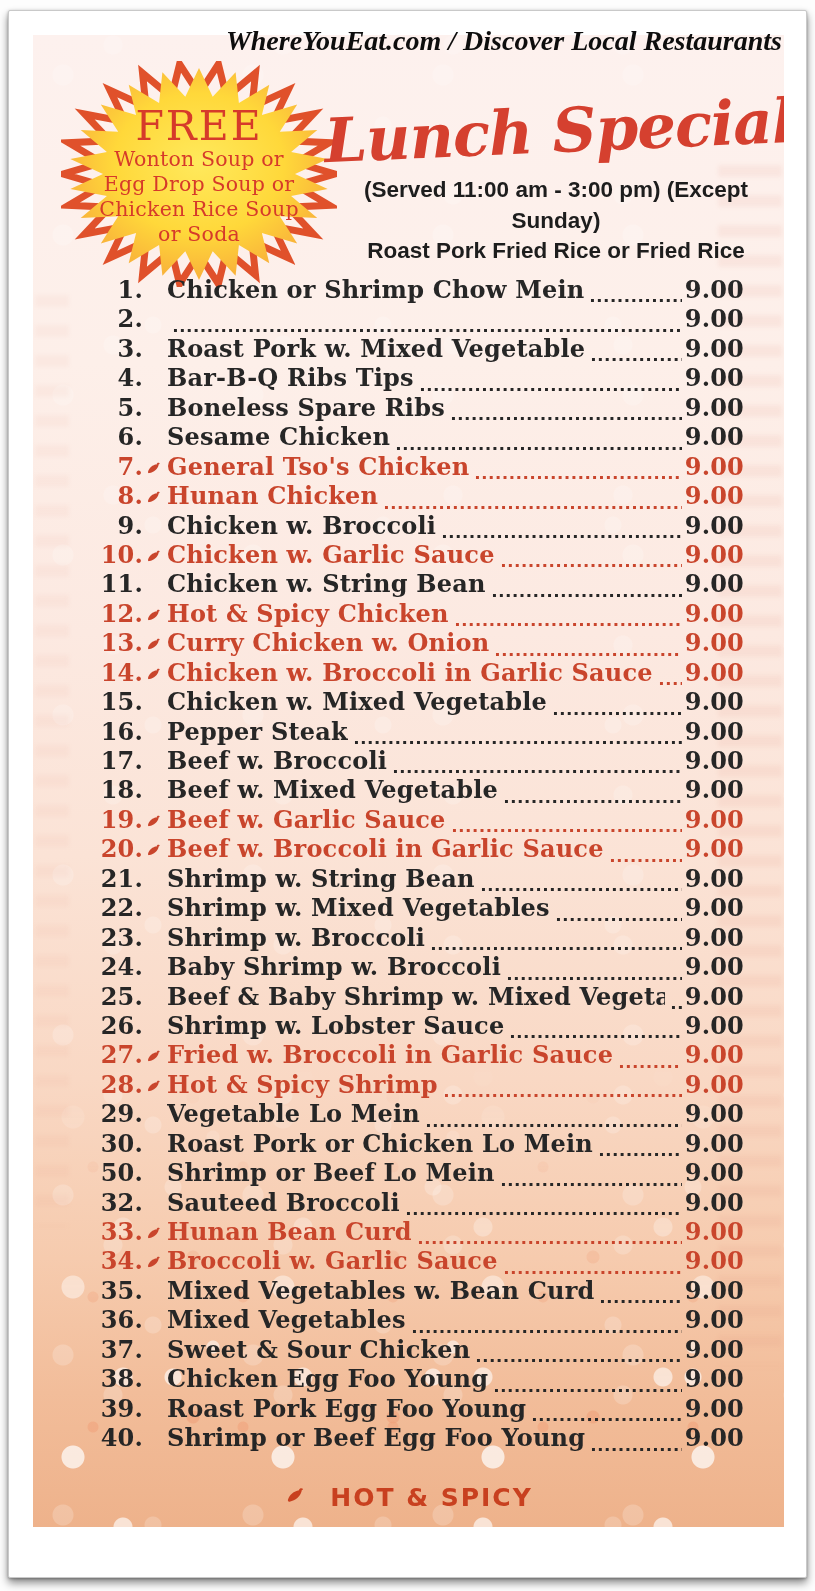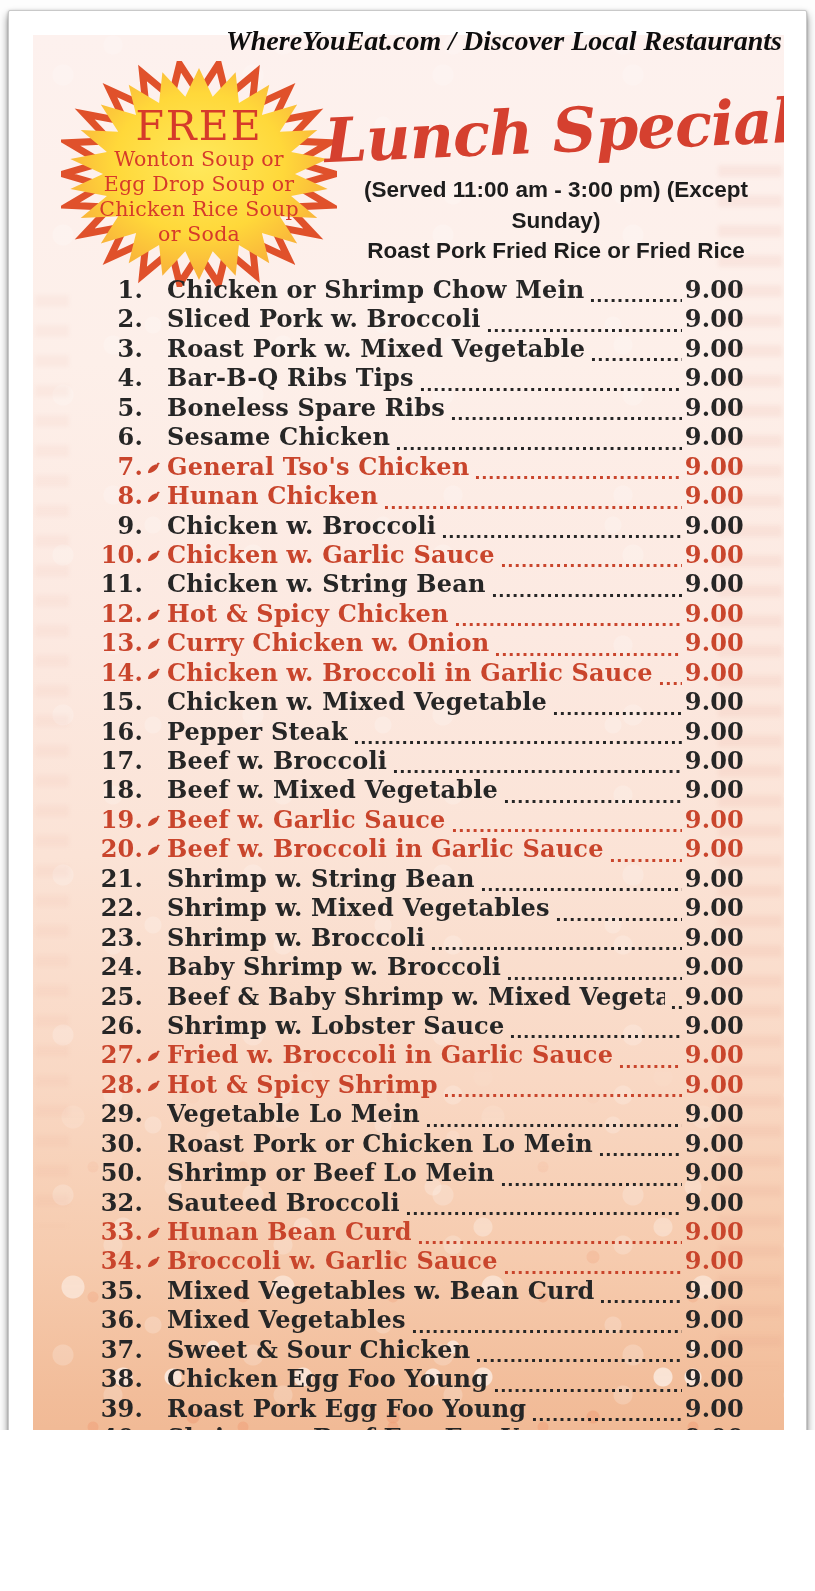--- a/index.html
+++ b/index.html
@@ -7,21 +7,21 @@
     --item_black:#262626;
     --spicy_red:#c9452c;
     --star_yellow:#ffdf45;
     --star_orange:#f7a83a;
     --star_spike:#e0512b;
     --badge_text:#d63a2a;
     --footer_red:#c8401f;
   }
   *{box-sizing:border-box;margin:0;padding:0}
   body{background:#ffffff;font-family:"DejaVu Serif","Liberation Serif",serif}
-  .page{position:relative;width:815px;height:1430px;background:#fdfdfd;overflow:hidden}
+  .page{position:relative;width:815px;height:1591px;background:#fdfdfd;overflow:hidden}
 
   .card{
     position:absolute;left:8px;top:10px;width:799px;height:1568px;
     background:#ffffff;border:1px solid #c9c9c9;border-radius:2px;
     box-shadow:0 5px 9px rgba(0,0,0,.45),0 1px 3px rgba(0,0,0,.3);
   }
 
   .watermark{
     position:absolute;top:14px;right:24px;z-index:5;
     font-family:"Liberation Serif","DejaVu Serif",serif;
@@ -105,21 +105,21 @@
     background-size:6.9px 5px;background-repeat:repeat-x;background-position:left bottom 1px;
   }
   .menu-price{flex:0 0 auto;text-align:right}
 
   
   .footer{
     position:absolute;left:0;right:0;top:1448px;z-index:2;
     display:flex;align-items:center;justify-content:center;gap:24px;
     color:var(--footer_red);
     font-family:"DejaVu Sans","Liberation Sans",sans-serif;
-    font-weight:700;font-size:32px;letter-spacing:2px;
+    font-weight:700;font-size:25px;letter-spacing:2px;
   }
   .footer svg{width:22px;height:22px;transform:translateY(2px)}
 </style>
 </head>
 <body>
 
 <div class="page">
   <div class="card">
 
     <div class="watermark">WhereYouEat.com / Discover Local Restaurants</div>
@@ -160,21 +160,20 @@
           <div class="menu-row">
             <span class="menu-num">1.</span>
             <span class="menu-pepper"></span>
             <span class="menu-name">Chicken or Shrimp Chow Mein</span>
             <span class="leader"></span>
             <span class="menu-price">9.00</span>
           </div>
           <div class="menu-row">
             <span class="menu-num">2.</span>
             <span class="menu-pepper"></span>
-            <span class="menu-name">Sliced Pork w. Broccoli</span>
             <span class="leader"></span>
             <span class="menu-price">9.00</span>
           </div>
           <div class="menu-row">
             <span class="menu-num">3.</span>
             <span class="menu-pepper"></span>
             <span class="menu-name">Roast Pork w. Mixed Vegetable</span>
             <span class="leader"></span>
             <span class="menu-price">9.00</span>
           </div>

